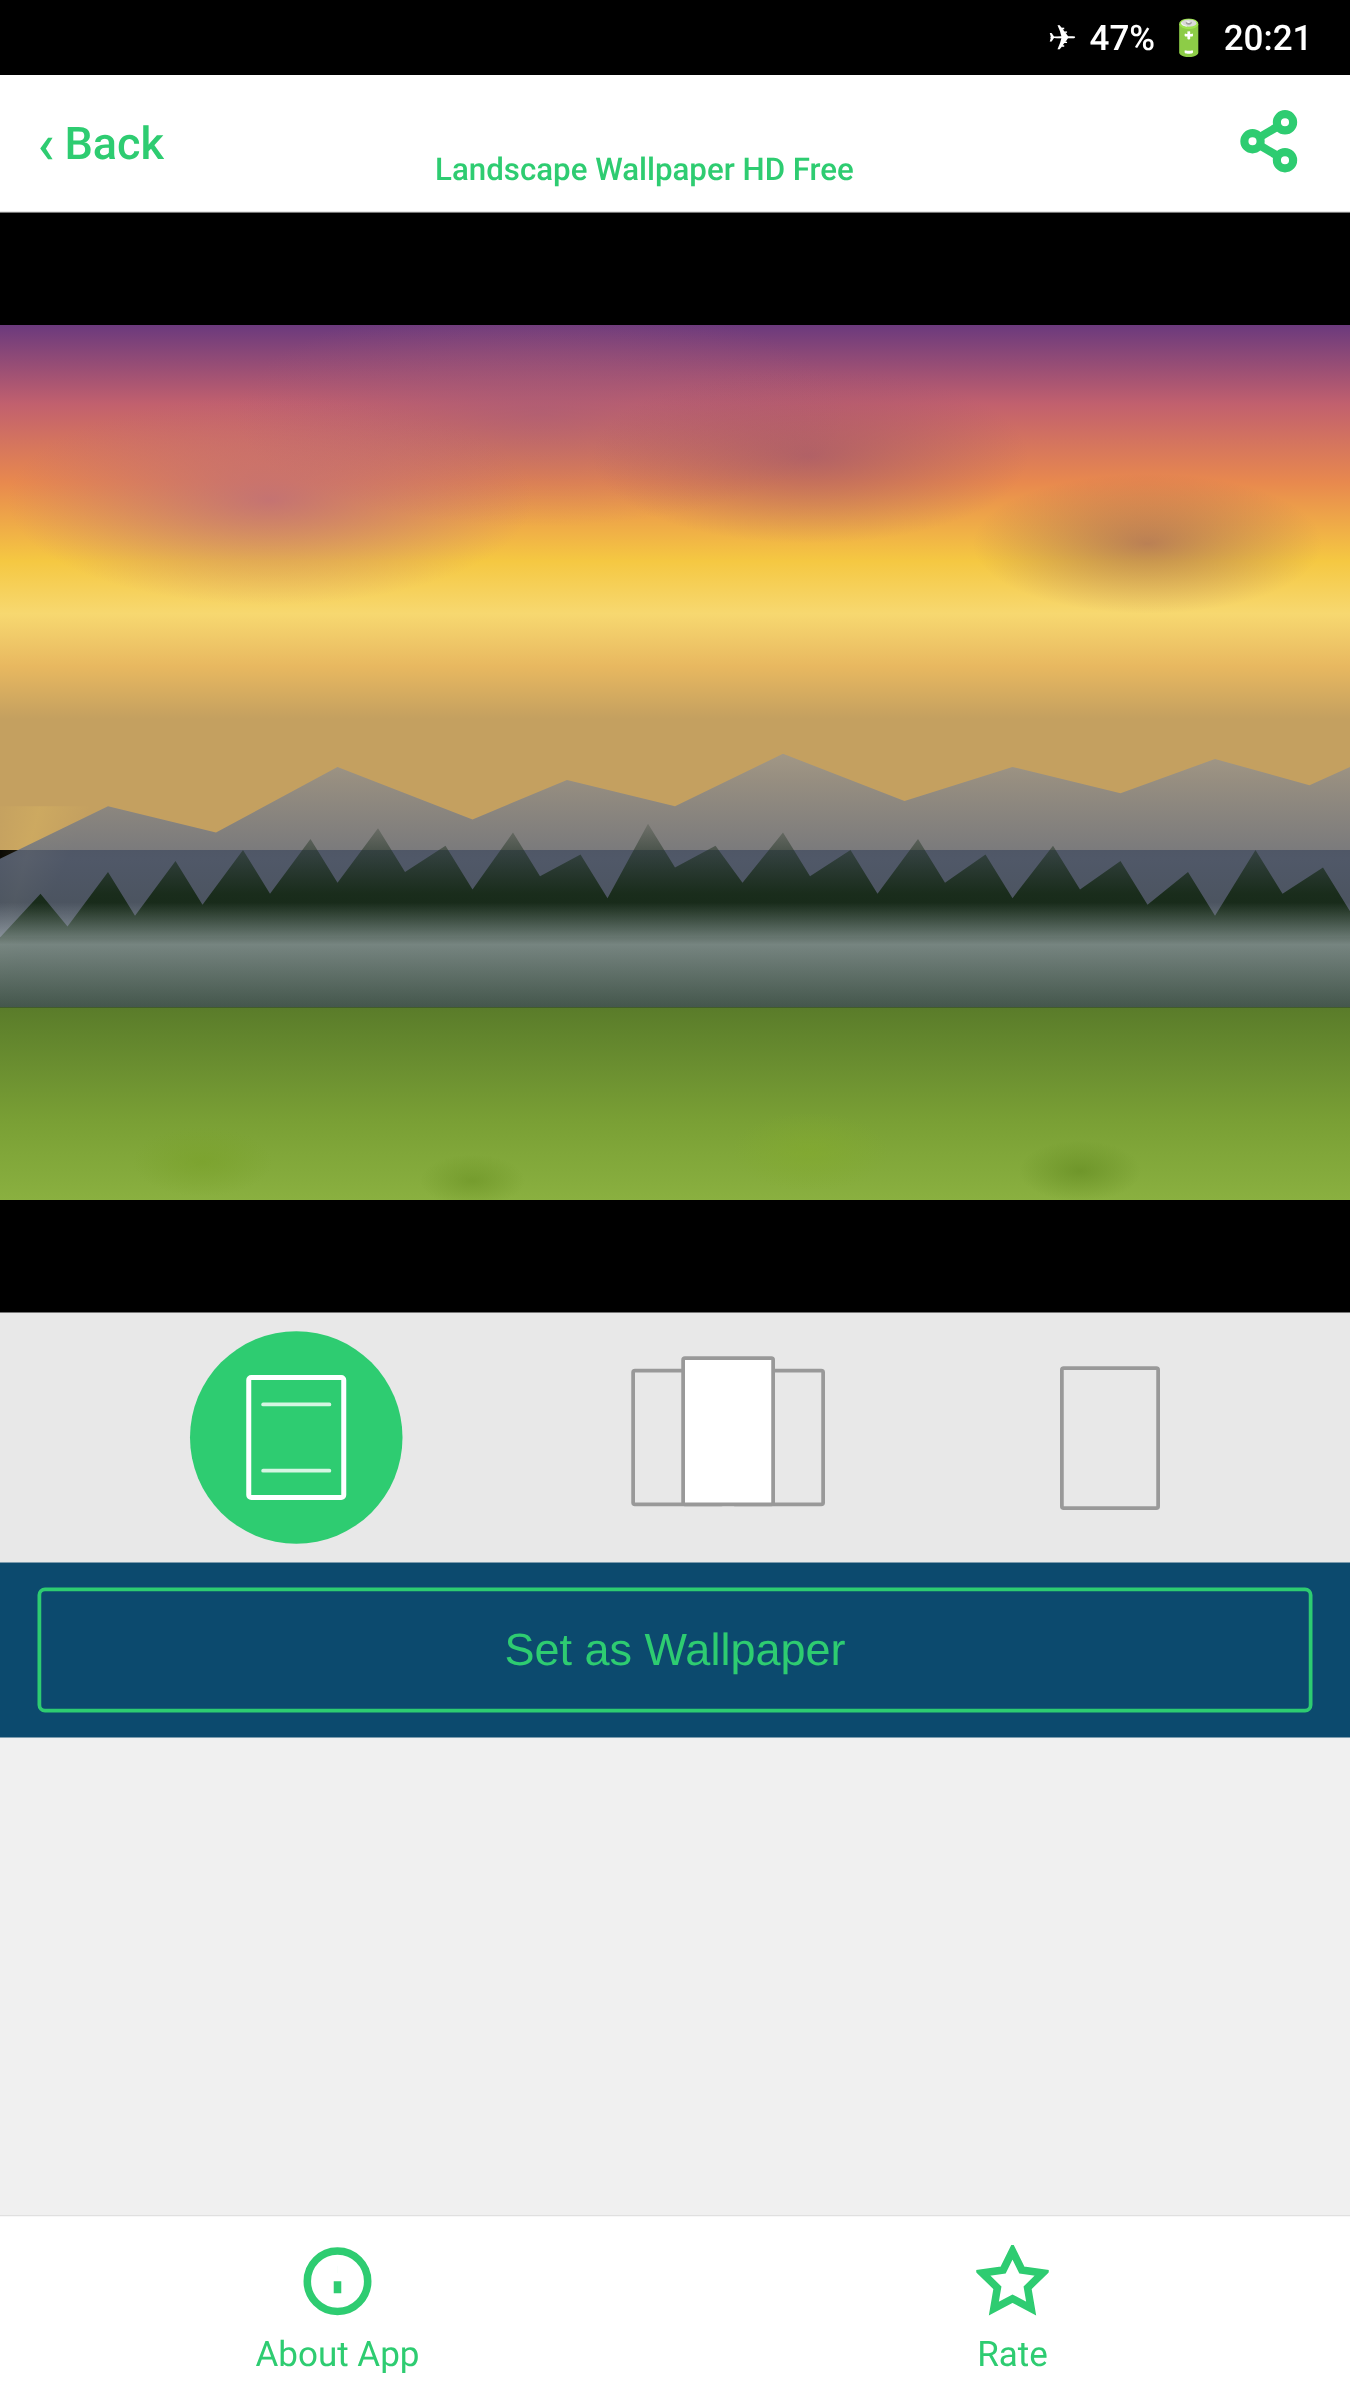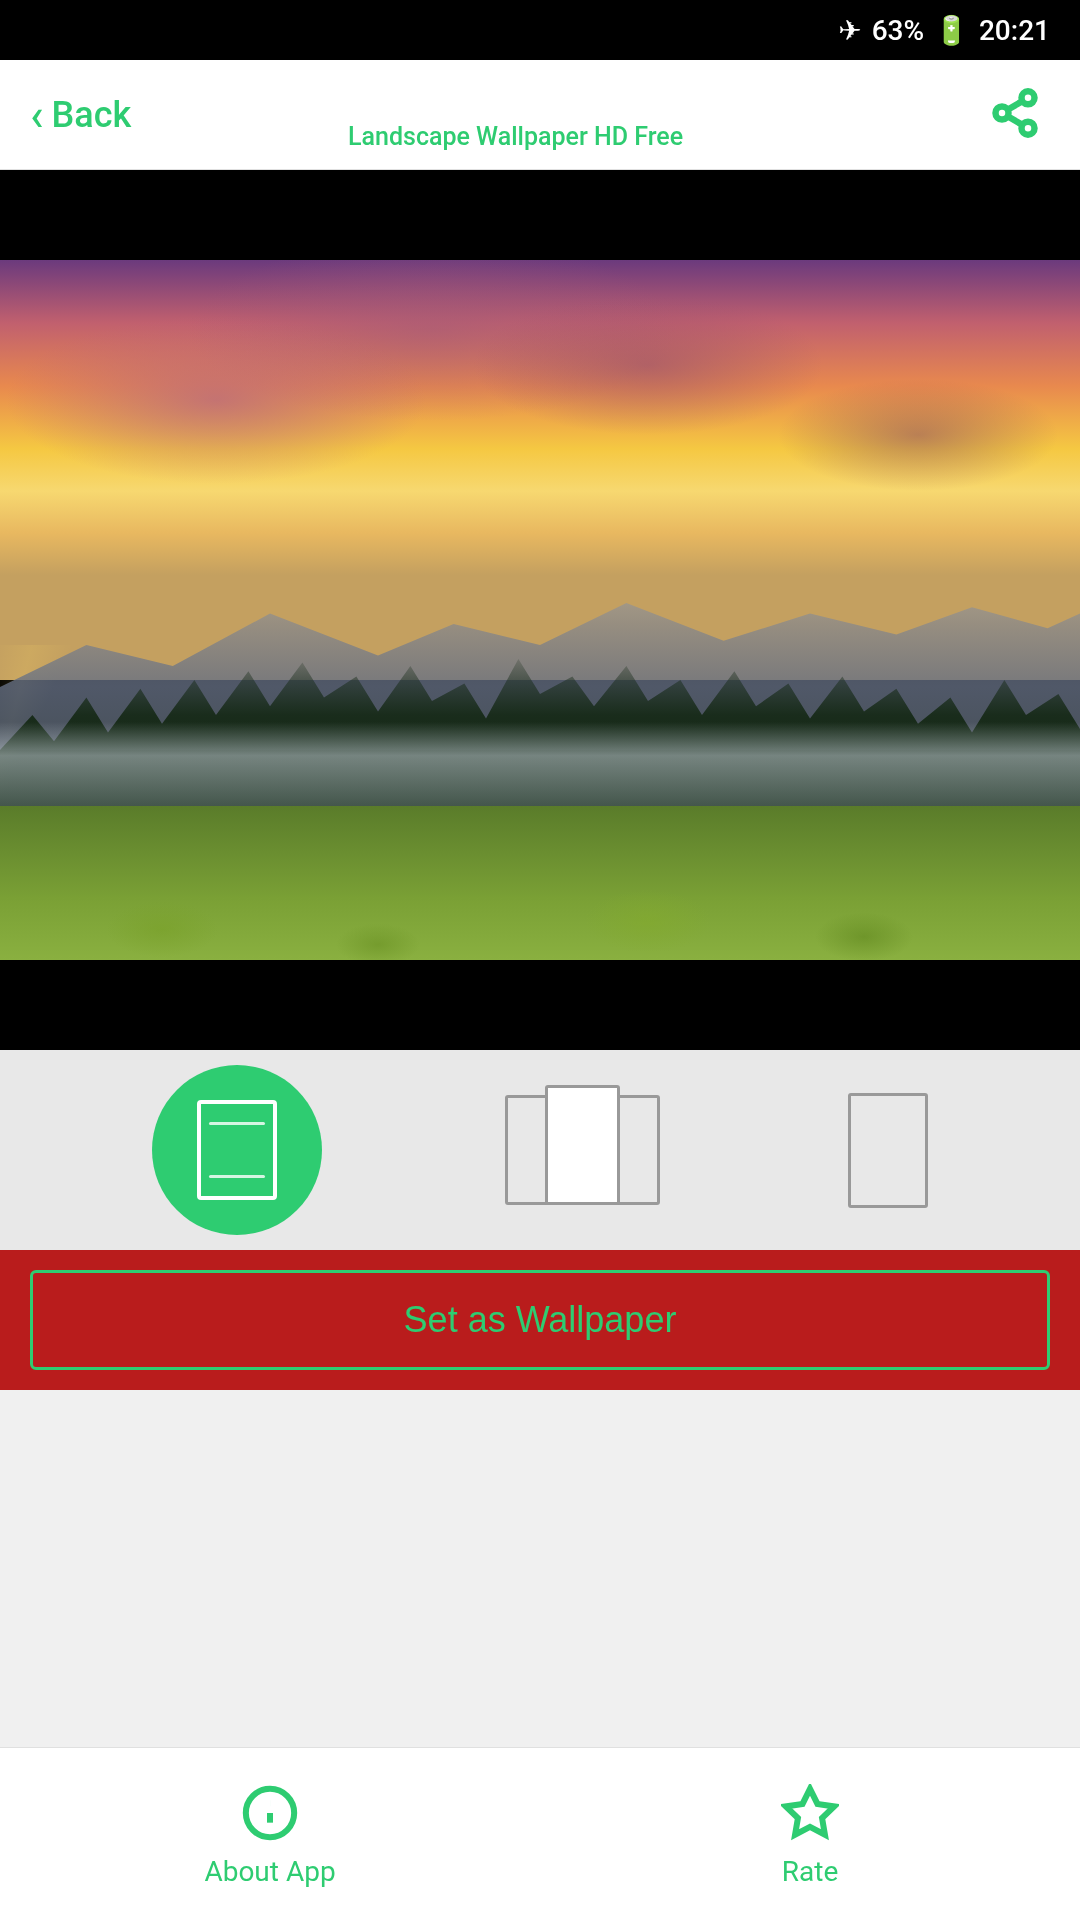--- a/index.html
+++ b/index.html
@@ -280,21 +280,21 @@
       width: 80px;
       height: 115px;
       border: 3px solid #999;
       border-radius: 3px;
     }
 
     
     .action-buttons {
       width: 100%;
       height: 140px;
-      background: #b91c1c;
+      background: #0c4a6e;
       display: flex;
       align-items: center;
       justify-content: space-between;
       padding: 20px 30px;
       gap: 44px;
     }
     .action-btn {
       flex: 1;
       height: 100px;
       border: 3px solid #2ecc71;
@@ -305,21 +305,21 @@
       font-weight: 500;
       cursor: pointer;
       display: flex;
       align-items: center;
       justify-content: center;
     }
 
     
     .bottom-nav {
       width: 100%;
-      height: 173px;
+      height: 148px;
       background: #fff;
       display: flex;
       align-items: center;
       justify-content: space-around;
       border-top: 1px solid #e0e0e0;
       position: absolute;
       bottom: 0;
     }
     .nav-item {
       display: flex;
@@ -348,21 +348,21 @@
       color: #2ecc71;
       font-size: 28px;
     }
   </style>
 </head>
 <body>
 
 <div class="status-bar">
   <div class="status-bar-text">
     <span>✈</span>
-    <span>63%</span>
+    <span>47%</span>
     <span>🔋</span>
     <span>20:21</span>
   </div>
 </div>
 
 <div class="toolbar">
   <div class="back-btn">
     <span class="back-chevron">‹</span>
     <span>Back</span>
   </div>

